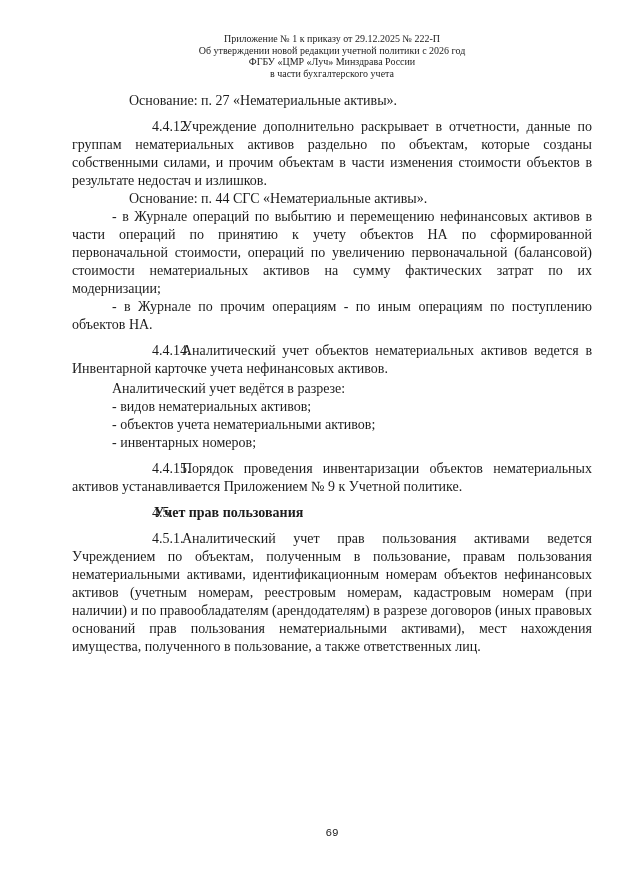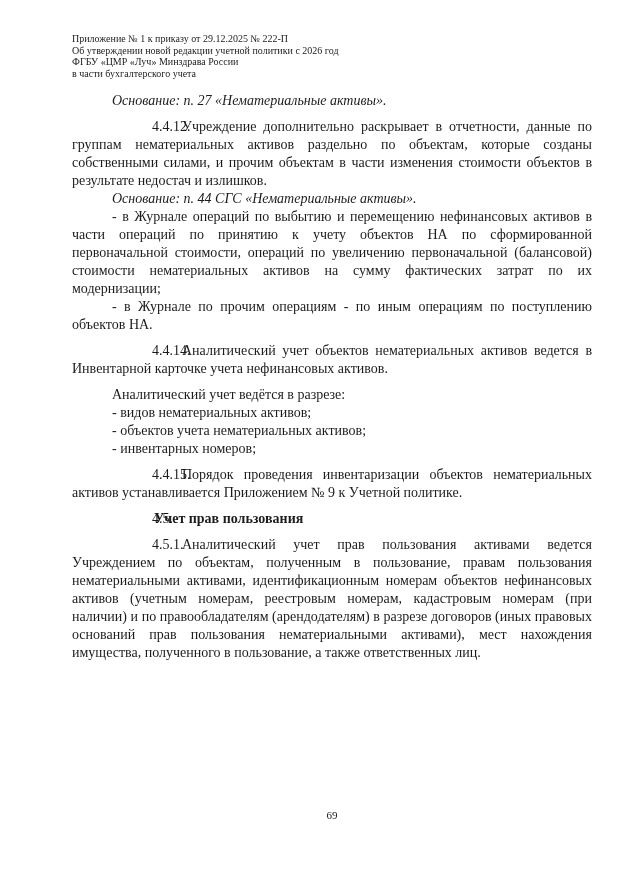--- a/index.html
+++ b/index.html
@@ -14,53 +14,53 @@
     box-sizing: border-box;
     background: #ffffff;
     padding: 33px 28px 0 72px;
     font-family: "Liberation Serif", "DejaVu Serif", serif;
     font-size: 14px;
     line-height: 18px;
     color: #1c1c1c;
     overflow: hidden;
   }
   .doc-header {
-    text-align: left;
+    text-align: center;
     font-size: 10px;
     line-height: 11.5px;
     margin-bottom: 13px;
   }
   .doc-header div { white-space: nowrap; }
   p { margin: 0; }
   .just   { text-align: justify; }
   .indent { text-indent: 40px; }
   .sect   { margin-top: 8px; }
   .basis  {
-    font-style: italic;
-    margin-left: 40px;
+    margin-left: 57px;
   }
   .num {
     display: inline-block;
     font-style: normal;
   }
   .num.wide   { width: 70px; }
   .num.narrow { width: 42px; }
   .heading-title { font-weight: bold; }
   .analytic-block {
     margin-left: 40px;
-    margin-top: 8px;
+    margin-top: 2px;
   }
   .doc-footer {
     position: absolute;
-    top: 808px;
+    top: 826px;
     left: 72px;
     width: 520px;
     text-align: center;
     font-size: 11px;
     line-height: 14px;
+    font-family: Liberation Mono, monospace;
   }
 </style>
 </head>
 <body>
 
 <div class="page">
 
   <div class="doc-header">
     <div>Приложение № 1 к приказу от 29.12.2025 № 222-П</div>
     <div>Об утверждении новой редакции учетной политики с 2026 год</div>
@@ -76,21 +76,21 @@
     <p class="basis">Основание: п. 44 СГС «Нематериальные активы».</p>
 
     <p class="just indent">- в Журнале операций по выбытию и перемещению нефинансовых активов в части операций по принятию к учету объектов НА по сформированной первоначальной стоимости, операций по увеличению первоначальной (балансовой) стоимости нематериальных активов на сумму фактических затрат по их модернизации;</p>
     <p class="just indent">- в Журнале по прочим операциям - по иным операциям по поступлению объектов НА.</p>
 
     <p class="just indent sect"><span class="num wide">4.4.14.</span><span>Аналитический учет объектов нематериальных активов ведется в Инвентарной карточке учета нефинансовых активов.</span></p>
 
     <div class="analytic-block">
       <div>Аналитический учет ведётся в разрезе:</div>
       <div>- видов нематериальных активов;</div>
-      <div>- объектов учета нематериальных активов;</div>
+      <div>- объектов учета нематериальными активов;</div>
       <div>- инвентарных номеров;</div>
     </div>
 
     <p class="just indent sect"><span class="num wide">4.4.15.</span><span>Порядок проведения инвентаризации объектов нематериальных активов устанавливается Приложением № 9 к Учетной политике.</span></p>
 
     <p class="indent sect"><span class="num narrow">4.5.</span><span class="heading-title">Учет прав пользования</span></p>
 
     <p class="just indent sect"><span class="num wide">4.5.1.</span><span>Аналитический учет прав пользования активами ведется Учреждением по объектам, полученным в пользование, правам пользования нематериальными активами, идентификационным номерам объектов нефинансовых активов (учетным номерам, реестровым номерам, кадастровым номерам (при наличии) и по правообладателям (арендодателям) в разрезе договоров (иных правовых оснований прав пользования нематериальными активами), мест нахождения имущества, полученного в пользование, а также ответственных лиц.</span></p>
 
   </div>

